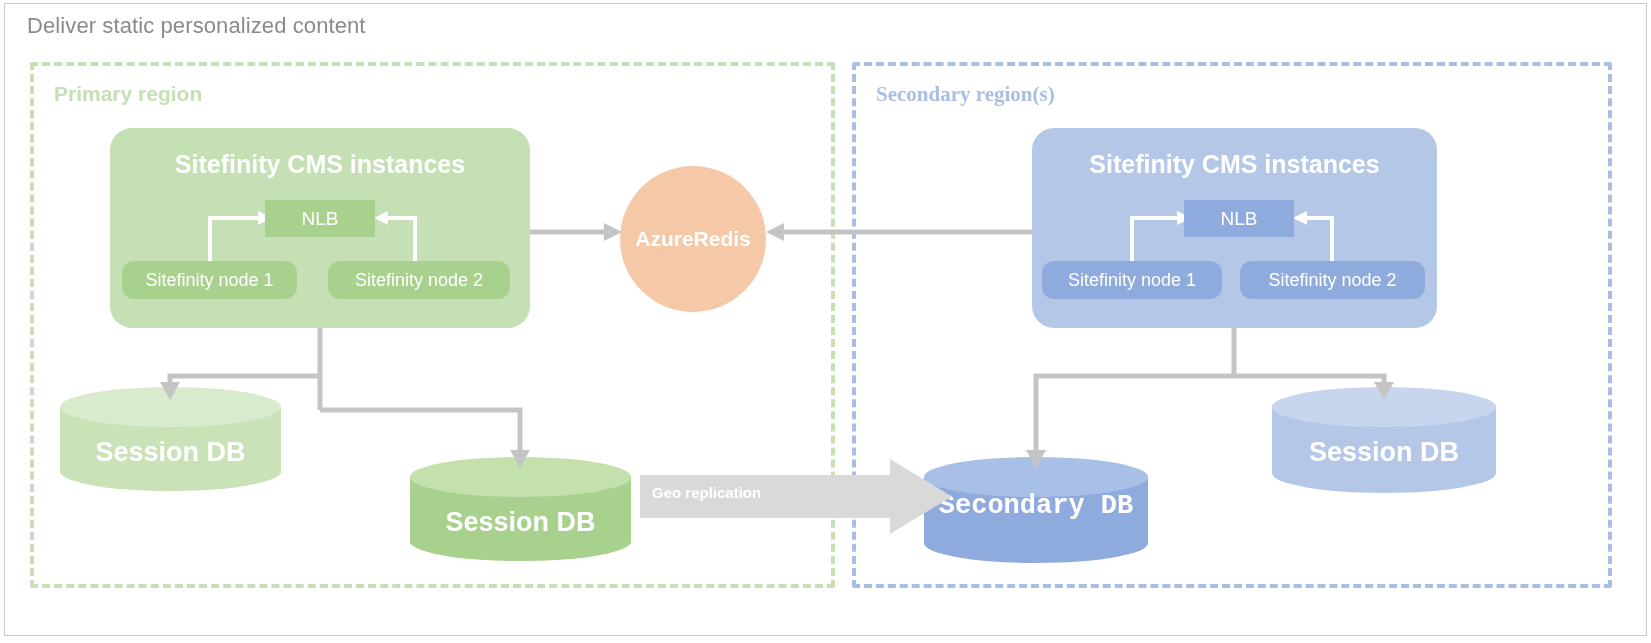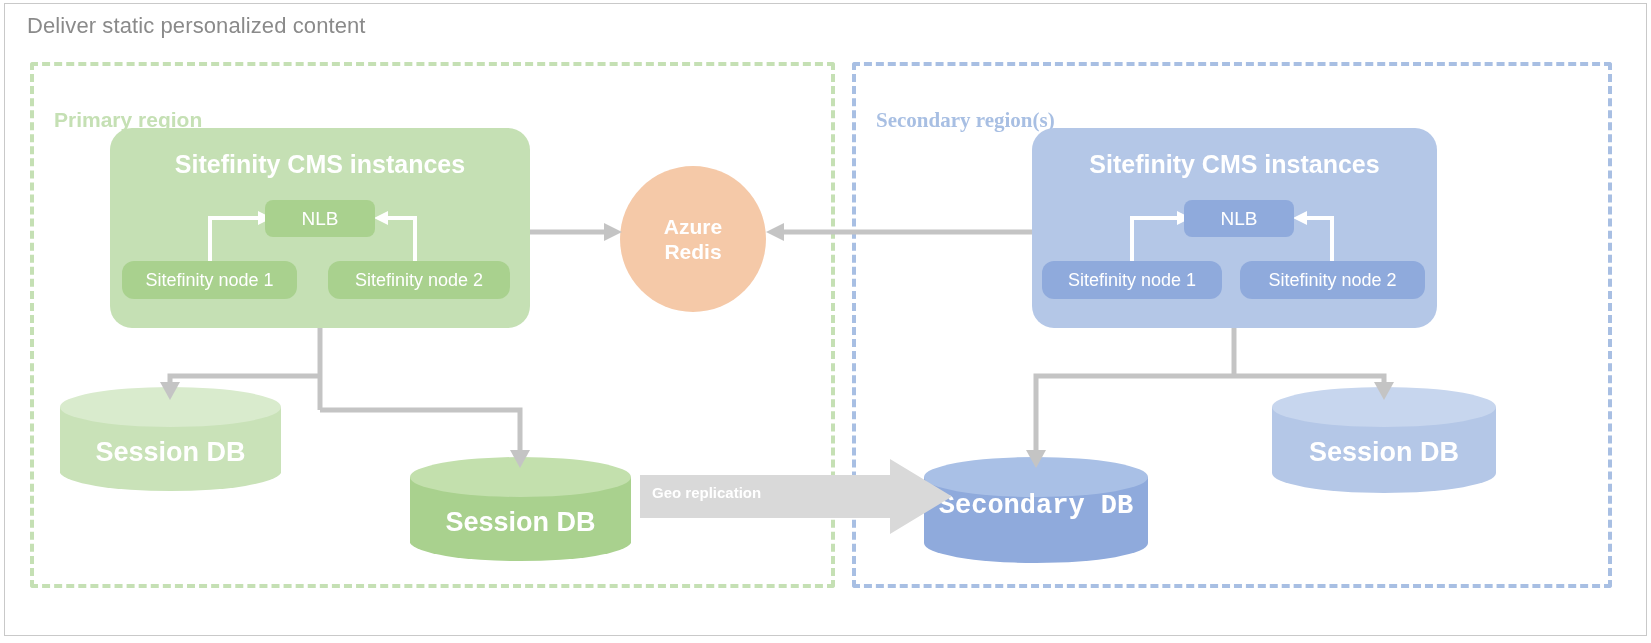--- a/index.html
+++ b/index.html
@@ -63,21 +63,20 @@
     height: 526px;
     border-color: #a8bfe3;
   }
   .region-label {
     position: absolute;
     top: 16px;
     left: 20px;
     font-size: 21px;
     font-weight: bold;
     white-space: nowrap;
-    margin-top: 26px;
   }
   .region-primary .region-label { color: #c5e0b4; }
   .region-secondary .region-label { color: #a8bfe3; font-family: Liberation Serif, serif; }
 
   
   .cms-panel {
     position: absolute;
     border-radius: 22px;
     box-sizing: border-box;
   }
@@ -101,21 +100,21 @@
     left: 0;
     width: 100%;
     text-align: center;
     font-size: 25px;
     font-weight: bold;
     color: #ffffff;
     white-space: nowrap;
   }
   .nlb-box {
     position: absolute;
-    border-radius: 8px;
+    border-radius: 0;
     display: flex;
     align-items: center;
     justify-content: center;
     font-size: 19px;
     color: #ffffff;
     box-sizing: border-box;
   }
   .cms-primary .nlb-box {
     left: 155px;
     top: 72px;
@@ -160,21 +159,21 @@
   
   .redis-circle {
     position: absolute;
     left: 620px;
     top: 166px;
     width: 146px;
     height: 146px;
     border-radius: 50%;
     background: #f5c9a8;
     display: flex;
-    flex-direction: column;
+    flex-direction: row;
     align-items: center;
     justify-content: center;
     color: #ffffff;
     font-size: 21px;
     font-weight: bold;
     line-height: 1.2;
   }
 
   
   .cylinder {

